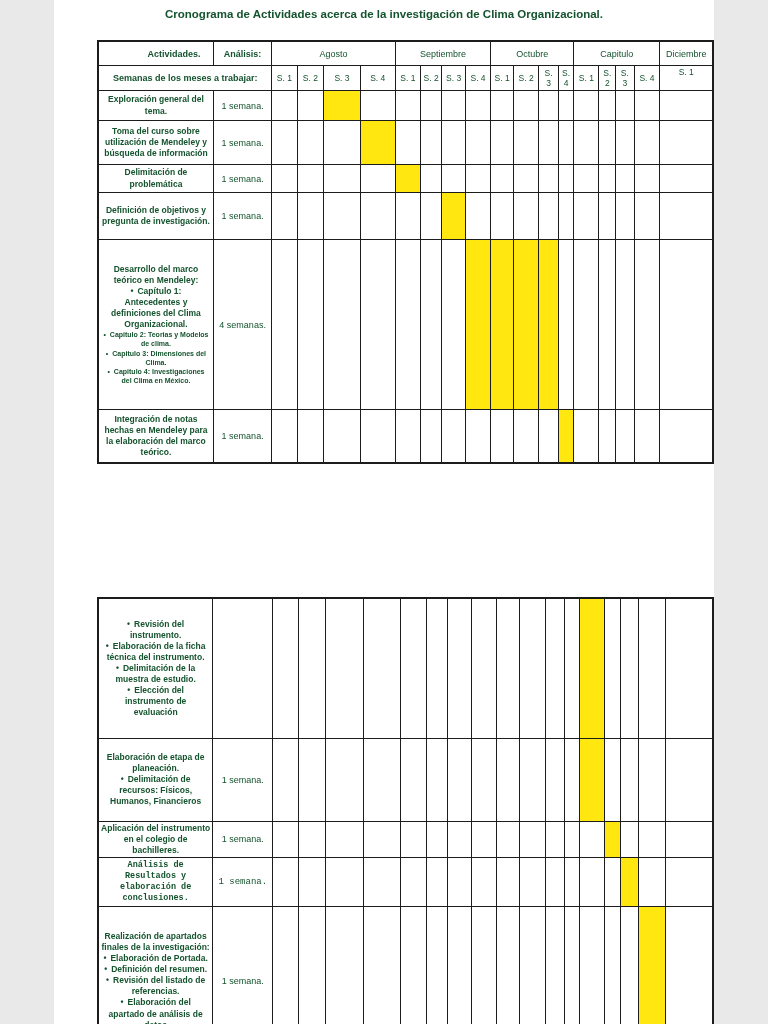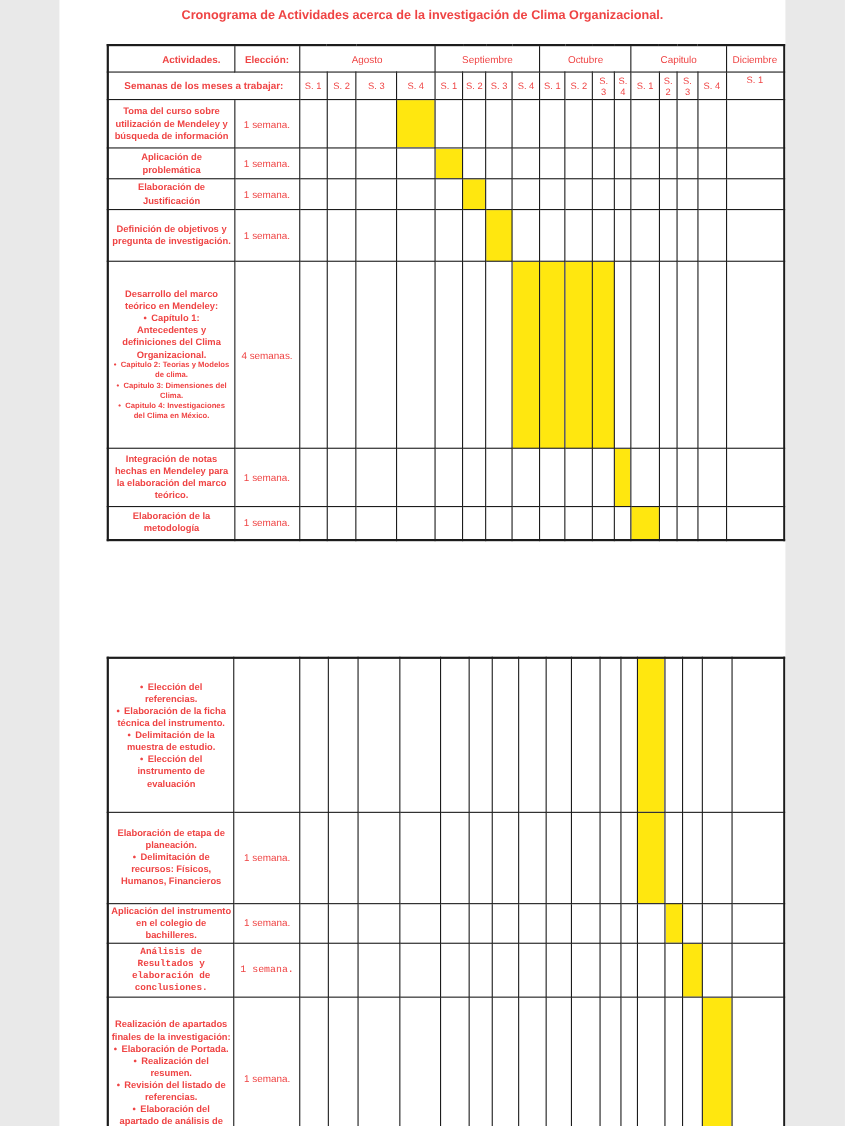--- a/index.html
+++ b/index.html
@@ -1,18 +1,18 @@
 <!DOCTYPE html>
 <html><head>
 <meta charset="utf-8">
 <style>
   html,body{margin:0;padding:0;background:#e9e9e9;}
   .page{
     position:relative;width:660px;height:1024px;background:#ffffff;
-    overflow:hidden;font-family:"Liberation Sans",sans-serif;color:#ef4444;
+    overflow:hidden;font-family:"Liberation Sans",sans-serif;color:#14532d;
     margin:0 auto;
   }
   .doc-title{
     position:absolute;top:8px;left:0;width:100%;
     text-align:center;font-weight:bold;font-size:11.5px;letter-spacing:0;
   }
   table.gantt{
     position:absolute;left:43px;border-collapse:collapse;table-layout:fixed;
     border:2px solid #1c1c1c;
   }
@@ -56,21 +56,21 @@
           <col style="width: 16px;">
           <col style="width: 29px;">
           <col style="width: 18px;">
           <col style="width: 20px;">
           <col style="width: 30px;">
           <col style="width: 55px;">
         </colgroup>
         <thead>
           <tr>
             <th class="hdr" style="height: 21px; padding-left: 38px;">Actividades.</th>
-            <th class="hdr">Elección:</th>
+            <th class="hdr">Análisis:</th>
             <th class="month" colspan="4">Agosto</th>
             <th class="month" colspan="4">Septiembre</th>
             <th class="month" colspan="4">Octubre</th>
             <th class="month" colspan="4">Capitulo</th>
             <th class="month" colspan="1">Diciembre</th>
           </tr>
           <tr>
             <td class="week-h" colspan="2" style="font-weight: bold; font-size: 9px;">Semanas de los meses a trabajar:</td>
             <td class="week-h">S. 1</td>
             <td class="week-h">S. 2</td>
@@ -85,20 +85,43 @@
             <td class="week-h">S. 3</td>
             <td class="week-h">S. 4</td>
             <td class="week-h">S. 1</td>
             <td class="week-h">S. 2</td>
             <td class="week-h">S. 3</td>
             <td class="week-h">S. 4</td>
             <td class="week-h top">S. 1</td>
           </tr>
         </thead>
         <tbody>
+          <tr style="height: 30px;">
+            <td class="act">
+              <div class="line">Exploración general del tema.</div>
+            </td>
+            <td class="dur">1 semana.</td>
+            <td class="wk"></td>
+            <td class="wk"></td>
+            <td class="wk" style="background: rgb(255, 231, 15);"></td>
+            <td class="wk"></td>
+            <td class="wk"></td>
+            <td class="wk"></td>
+            <td class="wk"></td>
+            <td class="wk"></td>
+            <td class="wk"></td>
+            <td class="wk"></td>
+            <td class="wk"></td>
+            <td class="wk"></td>
+            <td class="wk"></td>
+            <td class="wk"></td>
+            <td class="wk"></td>
+            <td class="wk"></td>
+            <td class="wk"></td>
+          </tr>
           <tr style="height: 44px;">
             <td class="act">
               <div class="line">Toma del curso sobre utilización de Mendeley y búsqueda de información</div>
             </td>
             <td class="dur">1 semana.</td>
             <td class="wk"></td>
             <td class="wk"></td>
             <td class="wk"></td>
             <td class="wk" style="background: rgb(255, 231, 15);"></td>
             <td class="wk"></td>
@@ -110,52 +133,29 @@
             <td class="wk"></td>
             <td class="wk"></td>
             <td class="wk"></td>
             <td class="wk"></td>
             <td class="wk"></td>
             <td class="wk"></td>
             <td class="wk"></td>
           </tr>
           <tr style="height: 28px;">
             <td class="act">
-              <div class="line">Aplicación de problemática</div>
-            </td>
-            <td class="dur">1 semana.</td>
-            <td class="wk"></td>
-            <td class="wk"></td>
-            <td class="wk"></td>
-            <td class="wk"></td>
-            <td class="wk" style="background: rgb(255, 231, 15);"></td>
-            <td class="wk"></td>
-            <td class="wk"></td>
-            <td class="wk"></td>
-            <td class="wk"></td>
-            <td class="wk"></td>
-            <td class="wk"></td>
-            <td class="wk"></td>
-            <td class="wk"></td>
-            <td class="wk"></td>
-            <td class="wk"></td>
-            <td class="wk"></td>
-            <td class="wk"></td>
-          </tr>
-          <tr style="height: 28px;">
-            <td class="act">
-              <div class="line">Elaboración de Justificación</div>
-            </td>
-            <td class="dur">1 semana.</td>
-            <td class="wk"></td>
-            <td class="wk"></td>
-            <td class="wk"></td>
-            <td class="wk"></td>
-            <td class="wk"></td>
-            <td class="wk" style="background: rgb(255, 231, 15);"></td>
+              <div class="line">Delimitación de problemática</div>
+            </td>
+            <td class="dur">1 semana.</td>
+            <td class="wk"></td>
+            <td class="wk"></td>
+            <td class="wk"></td>
+            <td class="wk"></td>
+            <td class="wk" style="background: rgb(255, 231, 15);"></td>
+            <td class="wk"></td>
             <td class="wk"></td>
             <td class="wk"></td>
             <td class="wk"></td>
             <td class="wk"></td>
             <td class="wk"></td>
             <td class="wk"></td>
             <td class="wk"></td>
             <td class="wk"></td>
             <td class="wk"></td>
             <td class="wk"></td>
@@ -222,43 +222,20 @@
             <td class="wk"></td>
             <td class="wk"></td>
             <td class="wk"></td>
             <td class="wk"></td>
             <td class="wk"></td>
             <td class="wk"></td>
             <td class="wk"></td>
             <td class="wk"></td>
             <td class="wk" style="background: rgb(255, 231, 15);"></td>
             <td class="wk"></td>
-            <td class="wk"></td>
-            <td class="wk"></td>
-            <td class="wk"></td>
-            <td class="wk"></td>
-          </tr>
-          <tr style="height: 30px;">
-            <td class="act">
-              <div class="line">Elaboración de la metodología</div>
-            </td>
-            <td class="dur">1 semana.</td>
-            <td class="wk"></td>
-            <td class="wk"></td>
-            <td class="wk"></td>
-            <td class="wk"></td>
-            <td class="wk"></td>
-            <td class="wk"></td>
-            <td class="wk"></td>
-            <td class="wk"></td>
-            <td class="wk"></td>
-            <td class="wk"></td>
-            <td class="wk"></td>
-            <td class="wk"></td>
-            <td class="wk" style="background: rgb(255, 231, 15);"></td>
             <td class="wk"></td>
             <td class="wk"></td>
             <td class="wk"></td>
             <td class="wk"></td>
           </tr>
         </tbody>
       </table>
     </div>
   <div id="t2-slot">
       <table class="gantt" style="top: 597px;">
@@ -279,21 +256,21 @@
           <col style="width: 16px;">
           <col style="width: 29px;">
           <col style="width: 18px;">
           <col style="width: 20px;">
           <col style="width: 30px;">
           <col style="width: 55px;">
         </colgroup>
         <tbody>
           <tr style="height: 140px;">
             <td class="act">
-              <div class="line bullet"><span class="dot">•</span><span>Elección del referencias.</span></div>
+              <div class="line bullet"><span class="dot">•</span><span>Revisión del instrumento.</span></div>
               <div class="line bullet"><span class="dot">•</span><span>Elaboración de la ficha técnica del instrumento.</span></div>
               <div class="line bullet"><span class="dot">•</span><span>Delimitación de la muestra de estudio.</span></div>
               <div class="line bullet"><span class="dot">•</span><span>Elección del instrumento de evaluación</span></div>
             </td>
             <td class="dur"></td>
             <td class="wk"></td>
             <td class="wk"></td>
             <td class="wk"></td>
             <td class="wk"></td>
             <td class="wk"></td>
@@ -377,21 +354,21 @@
             <td class="wk"></td>
             <td class="wk"></td>
             <td class="wk" style="background: rgb(255, 231, 15);"></td>
             <td class="wk"></td>
             <td class="wk"></td>
           </tr>
           <tr style="height: 150px;">
             <td class="act">
               <div class="line">Realización de apartados finales de la investigación:</div>
               <div class="line bullet"><span class="dot">•</span><span>Elaboración de Portada.</span></div>
-              <div class="line bullet"><span class="dot">•</span><span>Realización del resumen.</span></div>
+              <div class="line bullet"><span class="dot">•</span><span>Definición del resumen.</span></div>
               <div class="line bullet"><span class="dot">•</span><span>Revisión del listado de referencias.</span></div>
               <div class="line bullet"><span class="dot">•</span><span>Elaboración del apartado de análisis de datos</span></div>
             </td>
             <td class="dur">1 semana.</td>
             <td class="wk"></td>
             <td class="wk"></td>
             <td class="wk"></td>
             <td class="wk"></td>
             <td class="wk"></td>
             <td class="wk"></td>

